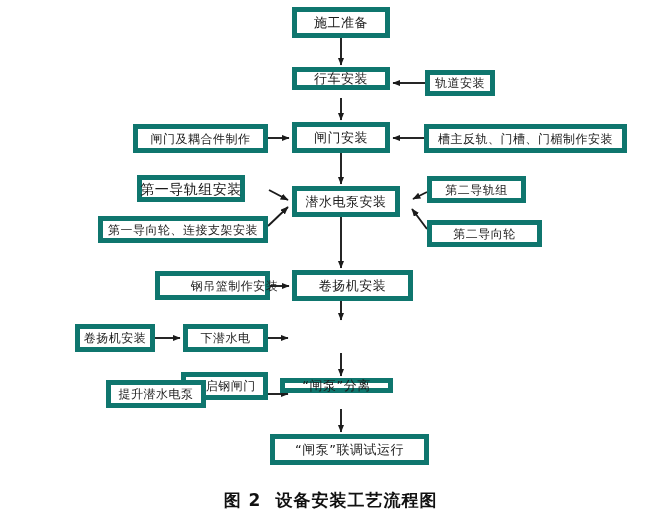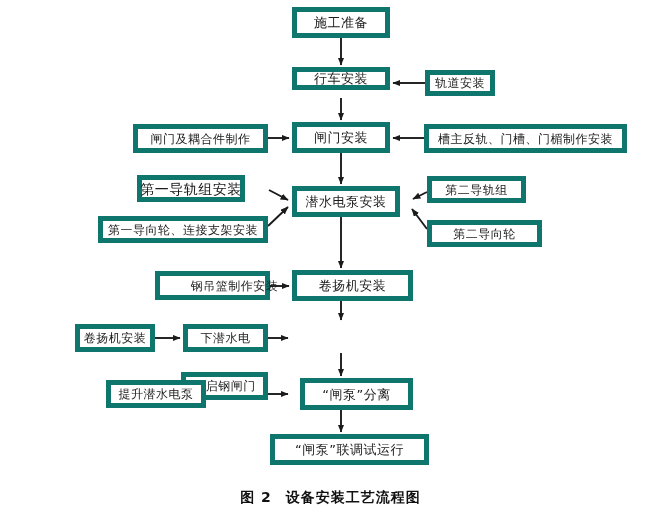--- a/index.html
+++ b/index.html
@@ -42,21 +42,21 @@
     line-height: 1;
     letter-spacing: 0.5px;
     white-space: nowrap;
     z-index: 2;
   }
   .caption {
     position: absolute;
     left: 0;
     width: 661px;
     text-align: center;
-    font-size: 14px;
+    font-size: 17px;
     font-weight: bold;
     color: #111111;
     letter-spacing: 1px;
   }
   .caption .cap-gap { display: inline-block; width: 14px; }
 </style>
 </head>
 <body>
 
 <div id="canvas">
@@ -133,21 +133,21 @@
 
   <div class="node" style="left:292px;top:270px;width:121px;height:31px;">卷扬机安装</div>
 
   <div class="node" style="left:155px;top:271px;width:115px;height:29px;font-size:12px;padding-left:44px;">钢吊篮制作安装</div>
 
 
   <div class="node" style="left:183px;top:324px;width:85px;height:28px;font-size:12px;">下潜水电</div>
 
   <div class="node" style="left:75px;top:324px;width:80px;height:28px;font-size:12px;">卷扬机安装</div>
 
-  <div class="node" style="left:300px;top:378px;width:113px;height:32px;">“闸泵”分离</div>
+  <div class="node" style="left:280px;top:378px;width:113px;height:15px;">“闸泵”分离</div>
 
   <div class="node" style="left:181px;top:372px;width:87px;height:28px;font-size:12px;">开启钢闸门</div>
 
   <div class="node" style="left:79px;top:380px;width:100px;height:28px;font-size:12px;margin-left:27px;">提升潜水电泵</div>
 
   <div class="node" style="left:270px;top:434px;width:159px;height:31px;">“闸泵”联调试运行</div>
 
   <div class="caption" style="top:489px;">
     <span>图 2</span><span class="cap-gap"></span><span>设备安装工艺流程图</span>
   </div>

